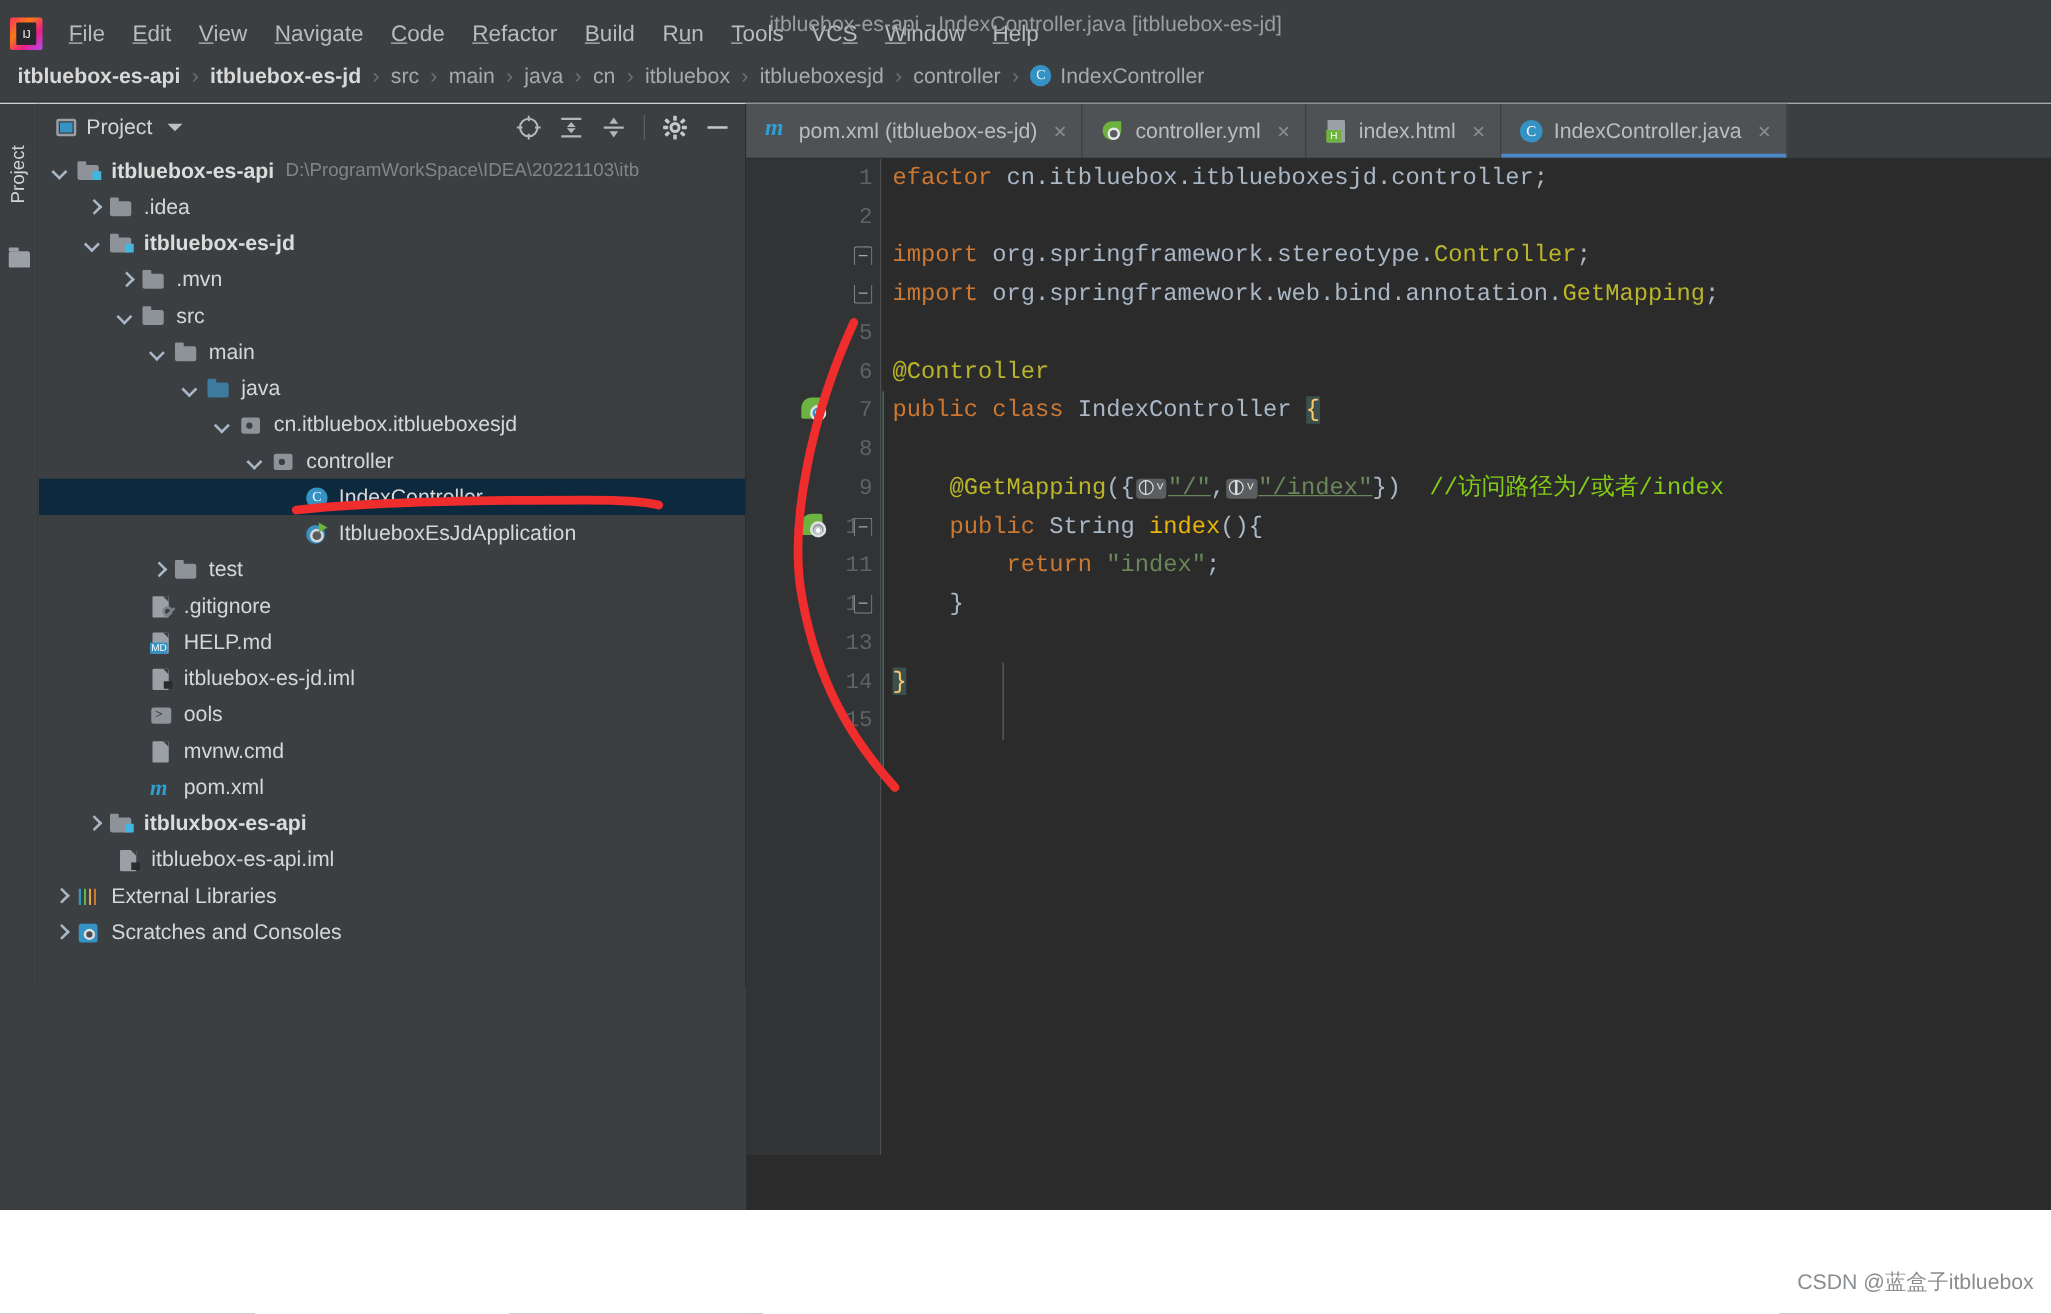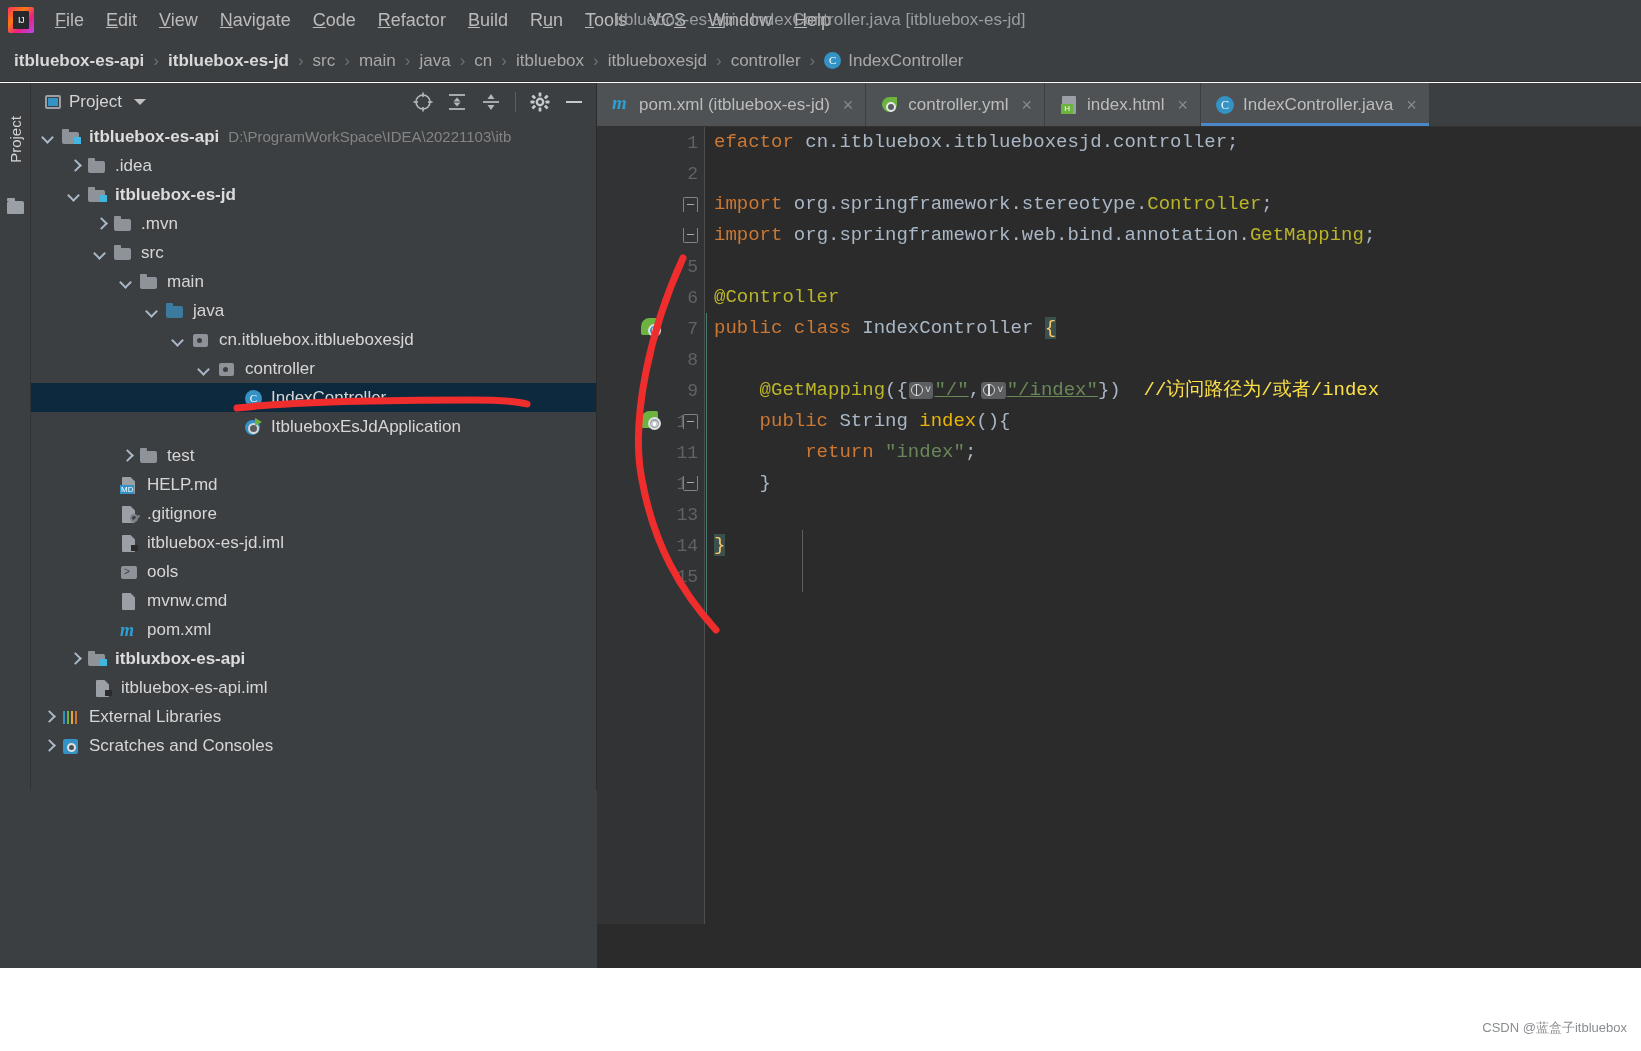--- a/index.html
+++ b/index.html
@@ -13,21 +13,21 @@
     position: relative;
     width: 1641px; height: 1051px;
     background: #ffffff;
   }
 
   
   .menubar {
     position: absolute; left: 0; top: 0;
     width: 1641px; height: 40px;
     background: #3c3f41;
-    display: flex; align-items: center;
+    display: flex; align-items: flex-end;
   }
   .ij-logo {
     width: 26px; height: 26px; margin-left: 8px; margin-right: 10px;
     position: relative; flex: 0 0 auto;
   }
   .ij-logo .sq {
     position: absolute; width: 26px; height: 26px;
     background: linear-gradient(135deg,#fe315d 0%,#f97a12 35%,#ed1e85 65%,#b24bf0 100%);
     border-radius: 2px;
   }
@@ -376,21 +376,21 @@
   .codeline {
     height: 31px; line-height: 31px;
     font-family: "Liberation Mono", monospace; font-size: 19px;
     white-space: pre; padding-left: 10px; color: #a9b7c6;
   }
   .kw    { color: #cc7832; }
   .str   { color: #6a8759; }
   .ann   { color: #bbb529; }
   .cls2  { color: #a9b7c6; }
   .typ   { color: #bbb529; }
-  .cmt   { color: #fde047; }
+  .cmt   { color: #84cc16; }
   .punc  { color: #a9b7c6; }
   .lnk   { color: #6a8759; text-decoration: underline; }
   .brace-hl { background: #3b514d; color: #ffc66d; }
   .inlay {
     display: inline-block; background: #5c5f61; border-radius: 3px;
     padding: 0 2px; margin: 0 1px; vertical-align: 1px;
     line-height: 16px; font-size: 13px; color: #c8cdd1;
   }
   .inlay .globe {
     display:inline-block; width:12px; height:12px; border:1.5px solid #dcdcdc;
@@ -409,21 +409,21 @@
     position: absolute; left: 0; top: 0; pointer-events: none;
   }
 
   
   .white-area {
     position: absolute; left: 0; top: 968px; width: 1641px; height: 83px;
     background: #ffffff;
   }
   .watermark {
     position: absolute; right: 14px; bottom: 14px;
-    color: #8a8d90; font-size: 13px; margin-left: 20px;
+    color: #8a8d90; font-size: 17px; margin-left: 20px;
   }
   .editor-fill {
     position: absolute; left: 597px; top: 924px; width: 1044px; height: 127px;
     background: #2b2b2b;
   }
   .panel-fill {
     position: absolute; left: 31px; top: 790px; width: 566px; height: 261px;
     background: #3c3f41;
   }
   .strip-fill {
@@ -617,30 +617,30 @@
 
 
       <div class="tree-row" style="padding-left:88px">
         <div class="arrow right"></div>
         <div class="ic folder"></div>
         <span class="tree-label">test</span>
       </div>
 
       <div class="tree-row" style="padding-left:88px">
         <div class="ic file">
-            <span class="tag">MD</span>
-          </div>
-        <span class="tree-label">HELP.md</span>
+            <span class="dot"></span>
+          </div>
+        <span class="tree-label">.gitignore</span>
       </div>
 
       <div class="tree-row" style="padding-left:88px">
         <div class="ic file">
-            <span class="dot"></span>
-          </div>
-        <span class="tree-label">.gitignore</span>
+            <span class="tag">MD</span>
+          </div>
+        <span class="tree-label">HELP.md</span>
       </div>
 
       <div class="tree-row" style="padding-left:88px">
         <div class="ic file">
             <span class="iml"></span>
           </div>
         <span class="tree-label">itbluebox-es-jd.iml</span>
       </div>
 
       <div class="tree-row" style="padding-left:88px">

